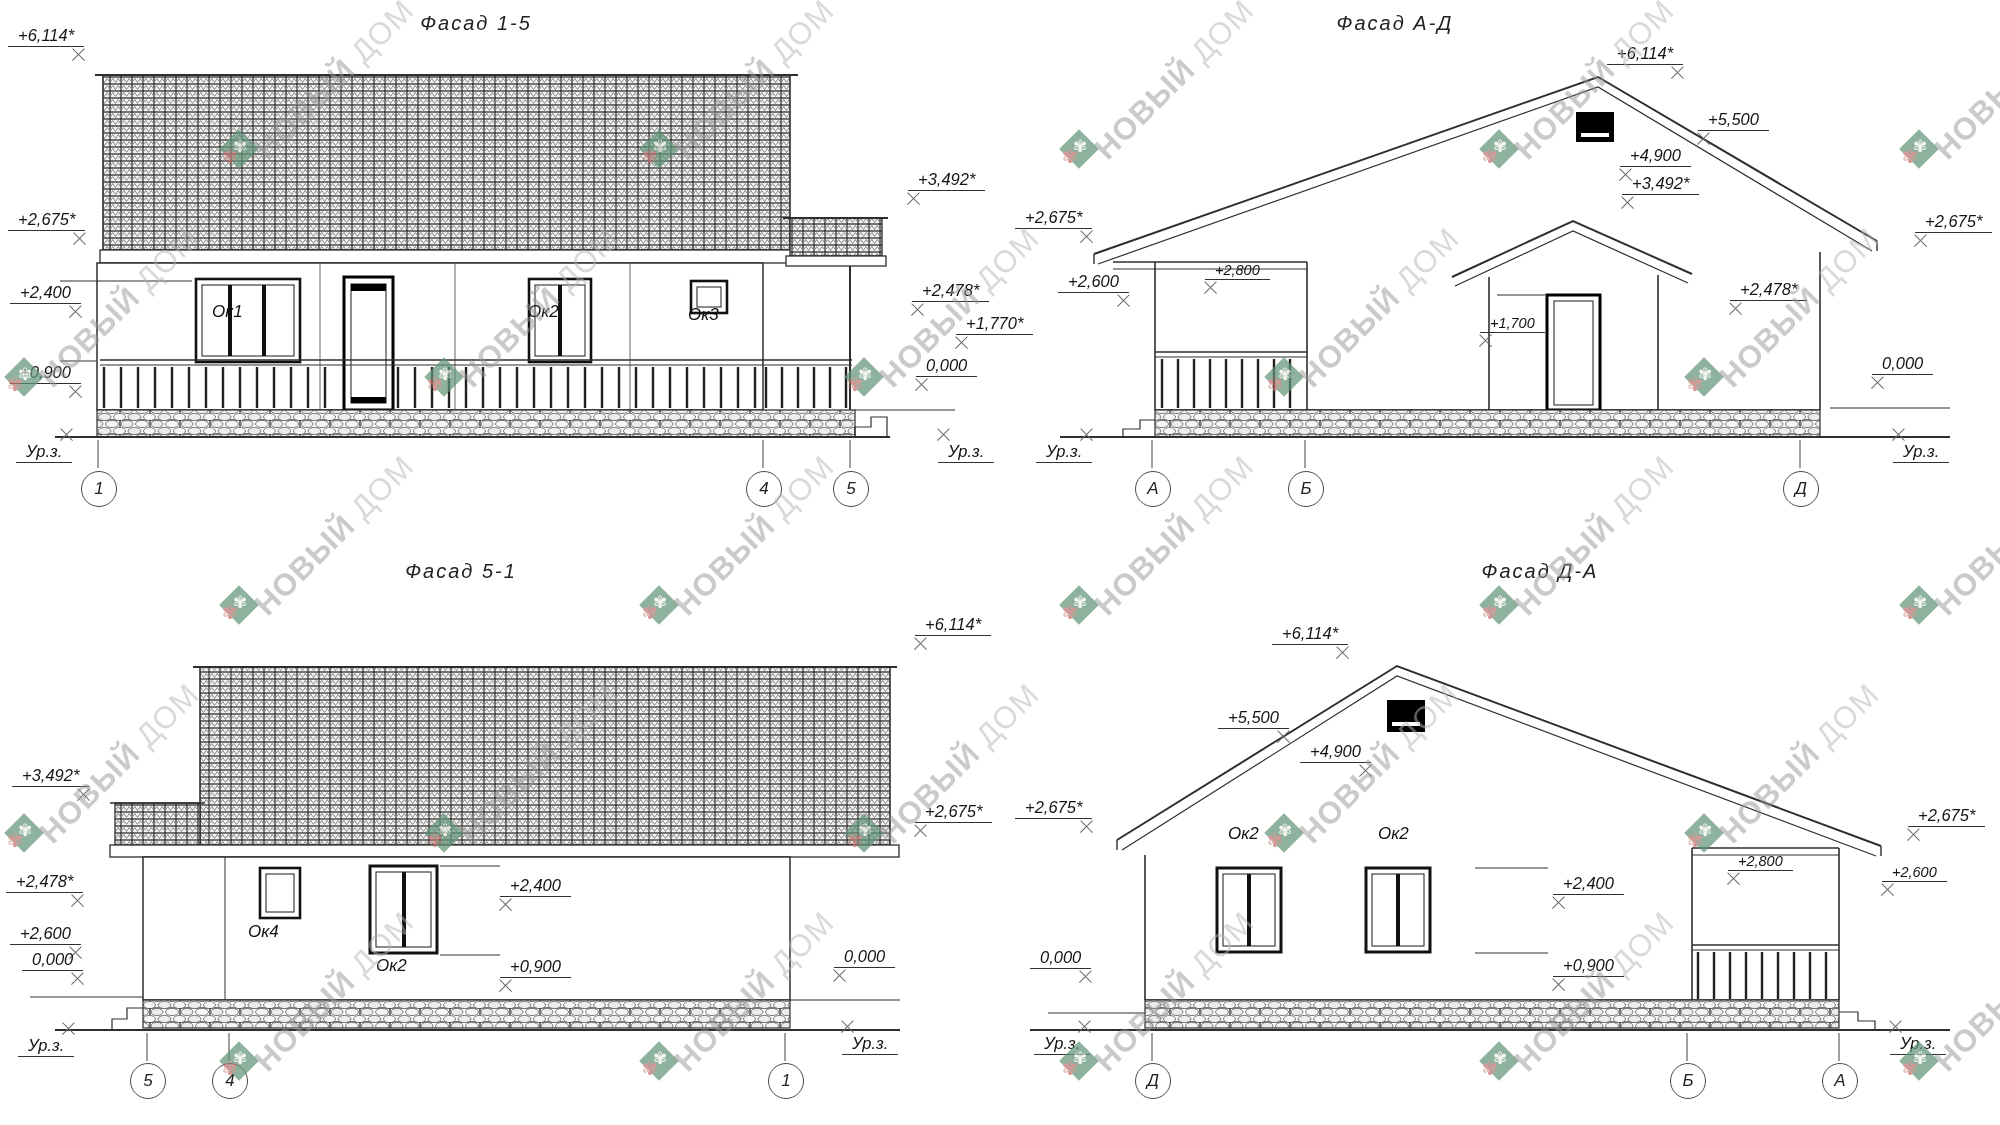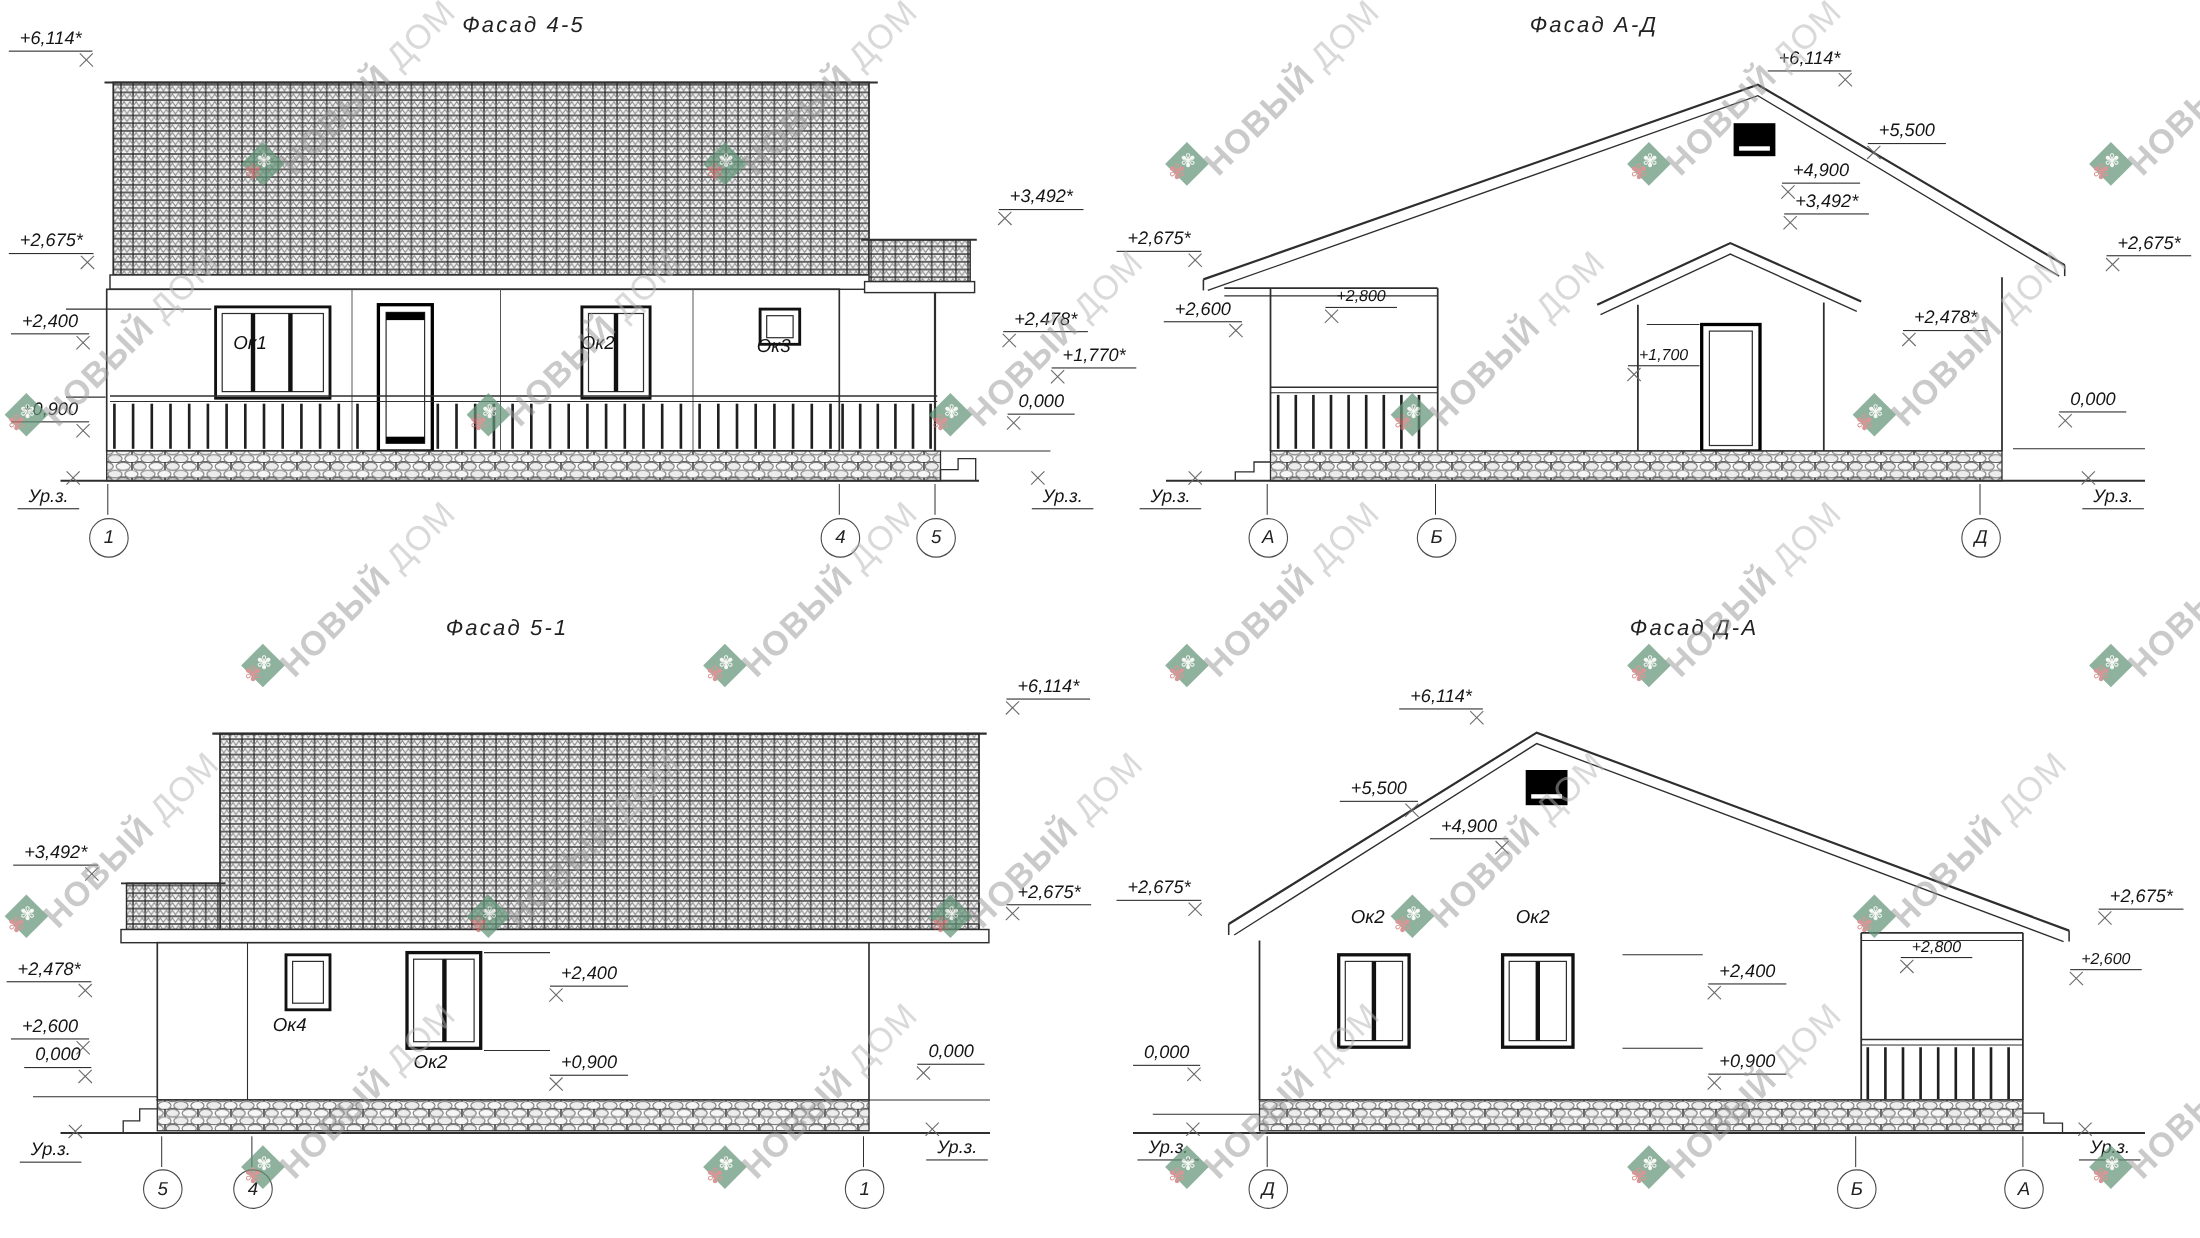--- a/index.html
+++ b/index.html
@@ -243,21 +243,21 @@
       <line x1="1730" x2="1730" y1="952" y2="999" stroke="#1f1f1f" stroke-width="2.4"></line>
       <line x1="1746" x2="1746" y1="952" y2="999" stroke="#1f1f1f" stroke-width="2.4"></line>
       <line x1="1762" x2="1762" y1="952" y2="999" stroke="#1f1f1f" stroke-width="2.4"></line>
       <line x1="1778" x2="1778" y1="952" y2="999" stroke="#1f1f1f" stroke-width="2.4"></line>
       <line x1="1794" x2="1794" y1="952" y2="999" stroke="#1f1f1f" stroke-width="2.4"></line>
       <line x1="1810" x2="1810" y1="952" y2="999" stroke="#1f1f1f" stroke-width="2.4"></line>
       <line x1="1826" x2="1826" y1="952" y2="999" stroke="#1f1f1f" stroke-width="2.4"></line>
     </svg>
 
 <div class="layer">
-  <div class="dtitle" style="left:366px;top:12px">Фасад 4-5</div>
+  <div class="dtitle" style="left:366px;top:12px">Фасад 1-5</div>
   <div class="mark mark-l" style="left:8px;top:26px"><span class="lbl">+6,114*</span></div>
   <div class="mark mark-l" style="left:8px;top:210px"><span class="lbl">+2,675*</span></div>
   <div class="mark mark-l" style="left:10px;top:283px"><span class="lbl">+2,400</span></div>
   <div class="mark mark-l" style="left:10px;top:363px"><span class="lbl">+0,900</span></div>
   <div class="mark mark-l tick-up" style="left:16px;top:442px"><span class="lbl">Ур.з.</span></div>
   <div class="mark mark-r" style="left:908px;top:170px"><span class="lbl">+3,492*</span></div>
   <div class="mark mark-r" style="left:912px;top:281px"><span class="lbl">+2,478*</span></div>
   <div class="mark mark-r" style="left:956px;top:314px"><span class="lbl">+1,770*</span></div>
   <div class="mark mark-r" style="left:916px;top:356px"><span class="lbl">0,000</span></div>
   <div class="mark mark-r tick-up" style="left:938px;top:442px"><span class="lbl">Ур.з.</span></div>
@@ -269,21 +269,21 @@
       </div>
   <div class="bubble" style="left:746px;top:471px">
         <span>4</span>
       </div>
   <div class="bubble" style="left:833px;top:471px">
         <span>5</span>
       </div>
 </div>
 
 <div class="layer">
-  <div class="dtitle" style="left:1339px;top:12px">Фасад А-Д</div>
+  <div class="dtitle" style="left:1285px;top:12px">Фасад А-Д</div>
   <div class="mark mark-l" style="left:1015px;top:208px"><span class="lbl">+2,675*</span></div>
   <div class="mark mark-l" style="left:1058px;top:272px"><span class="lbl">+2,600</span></div>
   <div class="mark mark-r sm" style="left:1205px;top:262px"><span class="lbl">+2,800</span></div>
   <div class="mark mark-r sm" style="left:1480px;top:315px"><span class="lbl">+1,700</span></div>
   <div class="mark mark-l" style="left:1607px;top:44px"><span class="lbl">+6,114*</span></div>
   <div class="mark mark-r" style="left:1698px;top:110px"><span class="lbl">+5,500</span></div>
   <div class="mark mark-r" style="left:1620px;top:146px"><span class="lbl">+4,900</span></div>
   <div class="mark mark-r" style="left:1622px;top:174px"><span class="lbl">+3,492*</span></div>
   <div class="mark mark-r" style="left:1730px;top:280px"><span class="lbl">+2,478*</span></div>
   <div class="mark mark-r" style="left:1915px;top:212px"><span class="lbl">+2,675*</span></div>

